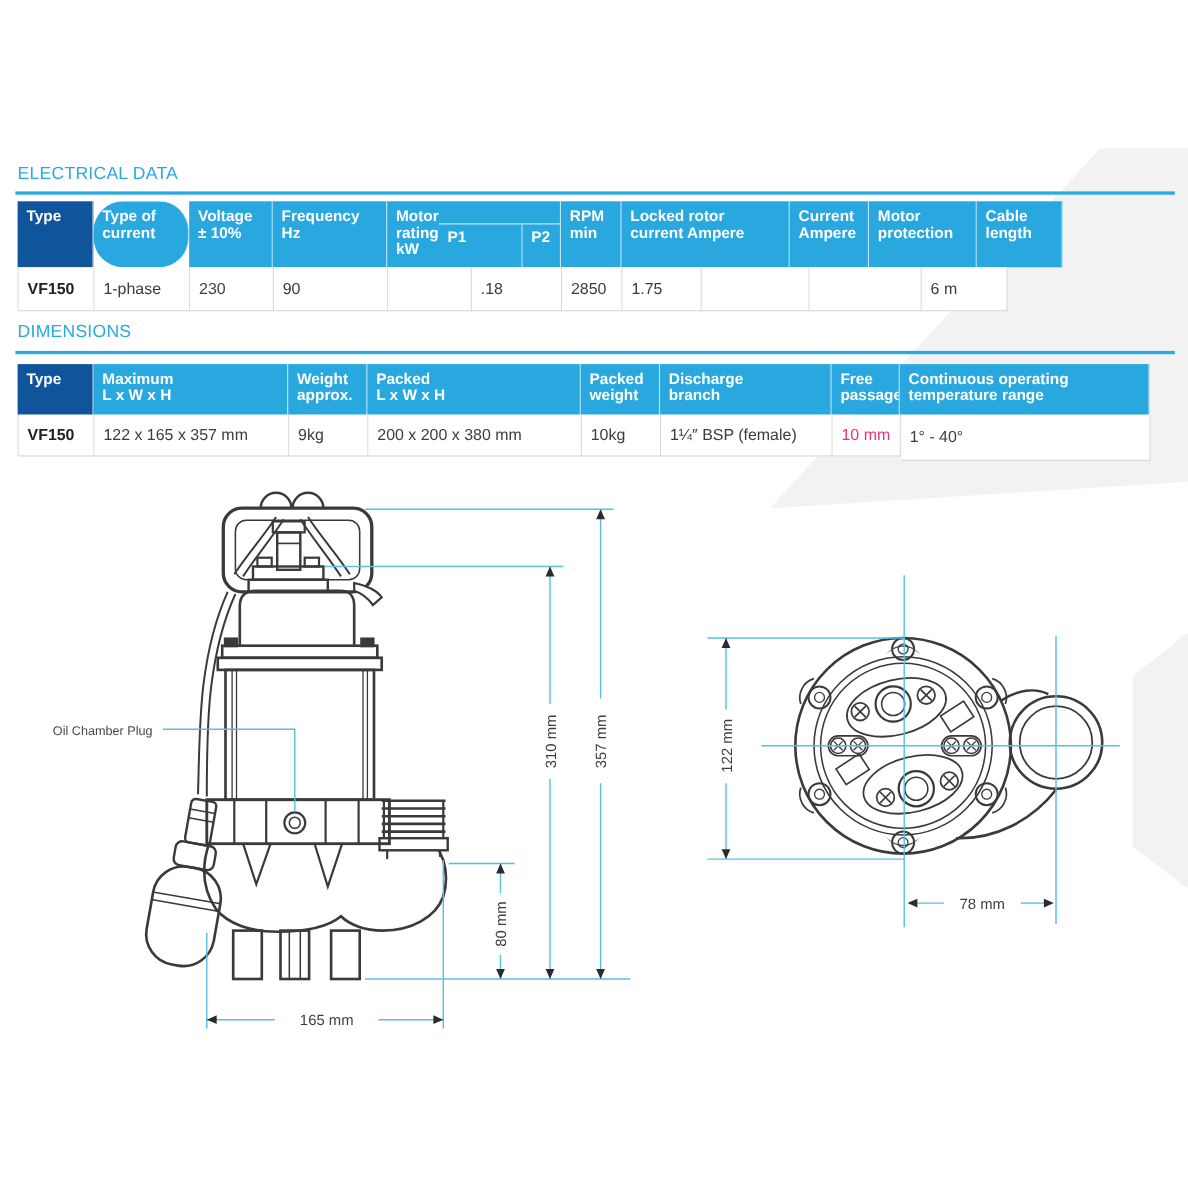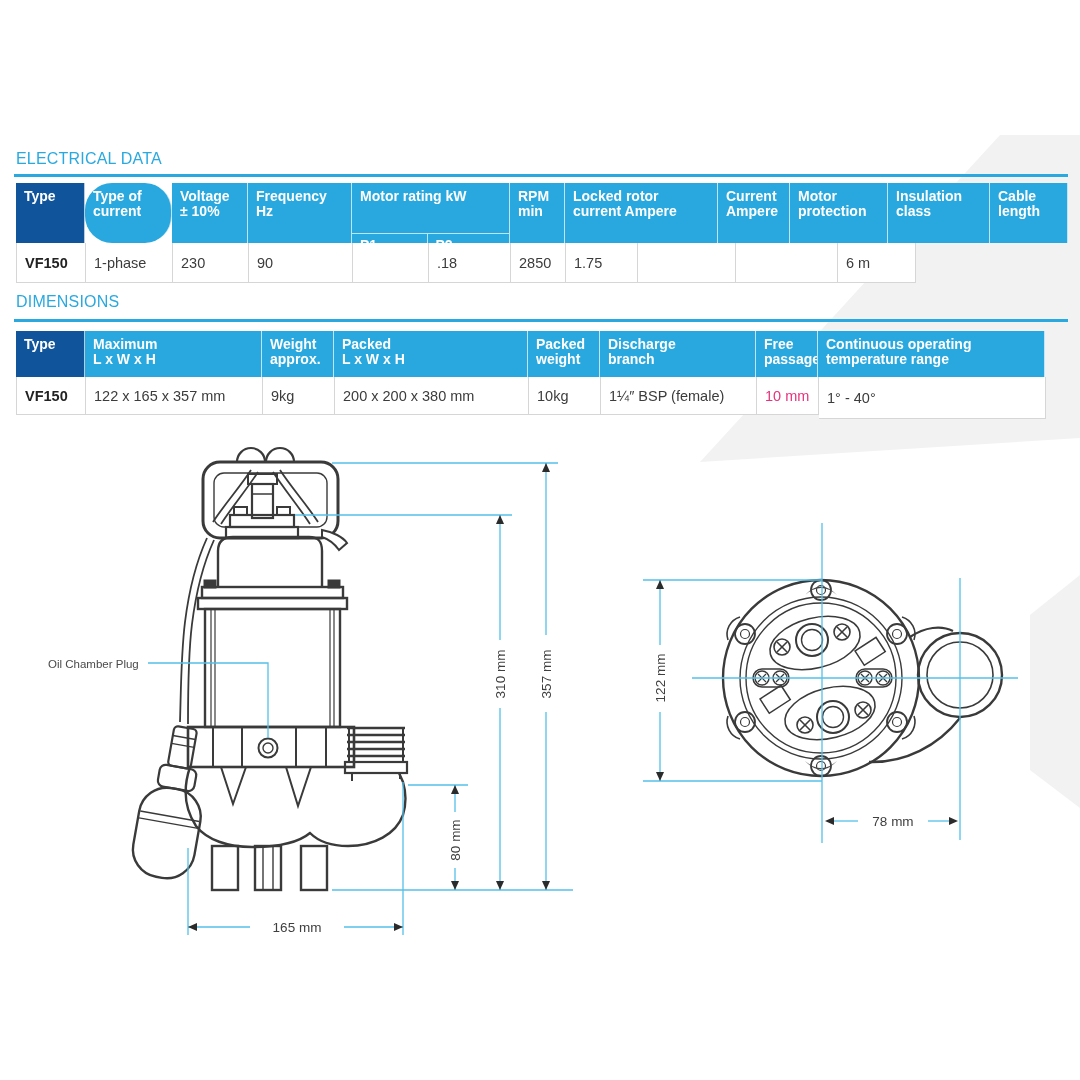--- a/index.html
+++ b/index.html
@@ -8,21 +8,21 @@
   svg{position:absolute;left:0;top:0;}
   .section-title{position:absolute;left:16px;font-size:16px;font-weight:normal;
         letter-spacing:.2px;color:#29a9e0;}
   .rule{position:absolute;left:14px;width:1054px;height:3px;background:#29a9e0;}
   .tablewrap{position:absolute;font-size:14px;}
   .thead{display:flex;}
   .th{box-sizing:border-box;background:#29a8df;color:#fff;font-weight:bold;
       font-size:14px;line-height:15px;padding:6px 0 0 8px;
       border-right:1px solid rgba(255,255,255,.7);overflow:hidden;}
   .th.navy{background:#10549c;}
-  .th.group{padding:0;display:flex;flex-direction:column;}
+  .th.group{padding:0;display:flex;}
   .th.group .th-label{padding:6px 0 0 8px;flex:0 0 24px;}
   .th.group .sub{display:flex;flex:1;border-top:1px solid rgba(255,255,255,.7);margin-top:20px;}
   .th.group .sub div{box-sizing:border-box;padding:4px 0 0 8px;
       border-right:1px solid rgba(255,255,255,.7);}
   .th.group .sub div:last-child{border-right:none;}
   .trow{display:flex;border-left:1px solid #d6d6d6;}
   .td{box-sizing:border-box;display:flex;align-items:center;padding-left:8px;
       color:#3c3c3c;font-size:14.5px;background:#fff;
       border-right:1px solid #d6d6d6;border-bottom:1px solid #d6d6d6;overflow:hidden;}
   .td.first{font-weight:bold;color:#222;}
@@ -79,24 +79,20 @@
           <div>Locked rotor</div>
           <div>current Ampere</div>
         </div>
         <div class="th" style="height: 60px; width: 72px;">
           <div>Current</div>
           <div>Ampere</div>
         </div>
         <div class="th" style="height: 60px; width: 98px;">
           <div>Motor</div>
           <div>protection</div>
-        </div>
-        <div class="th" style="height: 60px; width: 102px;">
-          <div>Insulation</div>
-          <div>class</div>
         </div>
         <div class="th" style="height: 60px; width: 78px;">
           <div>Cable</div>
           <div>length</div>
         </div>
       </div>
       <div class="trow" style="height: 40px;">
         <div class="td first" style="width: 69px; height: 40px;">VF150</div>
         <div class="td" style="width: 87px; height: 40px;">1-phase</div>
         <div class="td" style="width: 76px; height: 40px;">230</div>

